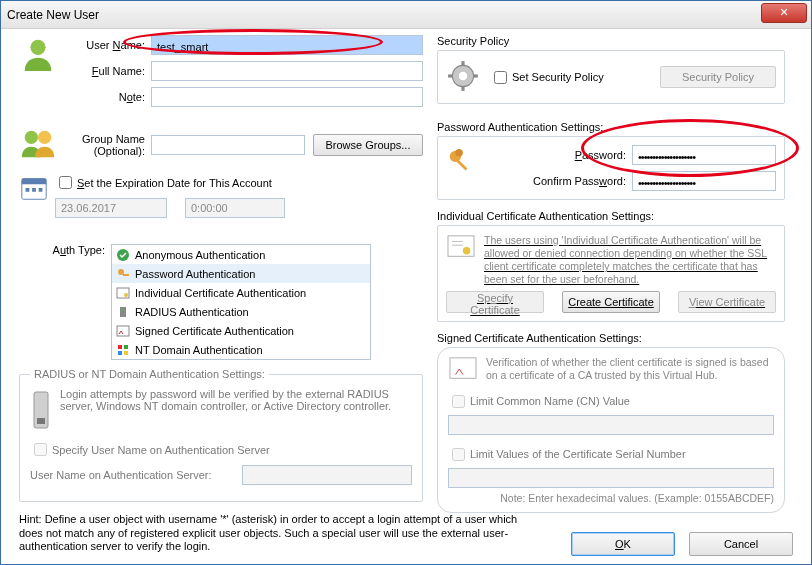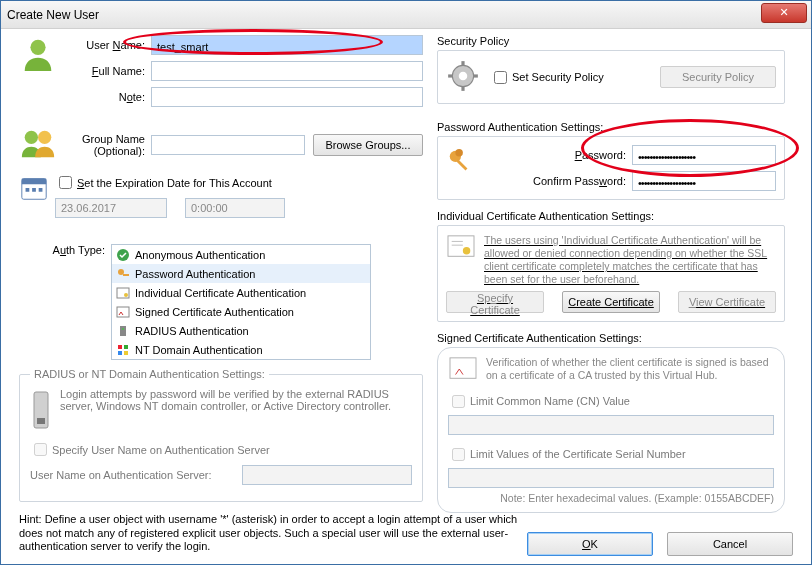--- a/index.html
+++ b/index.html
@@ -45,21 +45,21 @@
   .muted { color:#7a7a7a; }
   .auth-list {
     border:1px solid #b7c7d7; background:#fff; width:260px;
   }
   .auth-list .item { display:flex; align-items:center; height:19px; padding:0 4px; gap:5px;}
   .auth-list .item.selected { background:#e6f0fb; }
   .icon16 { width:14px; height:14px; display:inline-block; }
   .chk { width:13px; height:13px; margin-right:5px; vertical-align:middle;}
   .hint { position:absolute; left:18px; bottom:10px; width:520px; color:#000; font-size:11px; line-height:1.25; }
   .footer-btns { position:absolute; right:18px; bottom:8px; display:flex; gap:14px; }
-  .footer-btns .btn { width:126px; height:24px; }
+  .footer-btns .btn { width:104px; height:24px; }
   .ok-btn { border:1px solid #3c8ce0; box-shadow:0 0 0 1px #a6d0f5 inset; }
   .sec-head { font-size:11px; color:#000; margin-bottom:3px; }
   .sec-row { display:flex; align-items:center; gap:10px; }
   .svg-gear { width:34px; height:34px; }
   .pwd-row { display:flex; align-items:center; margin-bottom:6px;}
   .pwd-lbl { width:150px; text-align:right; padding-right:6px;}
   .key-icon { width:30px; height:30px; margin-top:2px;}
   .cert-icon { width:30px; height:26px; }
   .cert-text { color:#888; font-size:10.5px; line-height:1.25; flex:1;}
   .cert-btns { display:flex; gap:18px; margin-top:4px; }
@@ -170,31 +170,31 @@
           </div>
           <div class="item">
             <span class="icon16"><svg width="14" height="14">
                   <rect x="1" y="2" width="12" height="10" fill="#fff" stroke="#888"></rect>
                   <circle cx="10" cy="9" r="2" fill="#e8c13d"></circle>
                 </svg></span>
             <span>Individual Certificate Authentication</span>
           </div>
           <div class="item">
             <span class="icon16"><svg width="14" height="14">
+                  <rect x="4" y="2" width="6" height="10" fill="#888"></rect>
+                  <circle cx="7" cy="5" r="1" fill="#4ac24a"></circle>
+                </svg></span>
+            <span>RADIUS Authentication</span>
+          </div>
+          <div class="item">
+            <span class="icon16"><svg width="14" height="14">
                   <rect x="1" y="2" width="12" height="10" fill="#fff" stroke="#888"></rect>
                   <path d="M3 10l2-3 2 3" stroke="#c33" fill="none"></path>
                 </svg></span>
             <span>Signed Certificate Authentication</span>
-          </div>
-          <div class="item">
-            <span class="icon16"><svg width="14" height="14">
-                  <rect x="4" y="2" width="6" height="10" fill="#888"></rect>
-                  <circle cx="7" cy="5" r="1" fill="#4ac24a"></circle>
-                </svg></span>
-            <span>RADIUS Authentication</span>
           </div>
           <div class="item">
             <span class="icon16"><svg width="14" height="14">
                   <rect x="2" y="2" width="4" height="4" fill="#e23"></rect>
                   <rect x="8" y="2" width="4" height="4" fill="#3a3"></rect>
                   <rect x="2" y="8" width="4" height="4" fill="#38e"></rect>
                   <rect x="8" y="8" width="4" height="4" fill="#ec3"></rect>
                 </svg></span>
             <span>NT Domain Authentication</span>
           </div>

